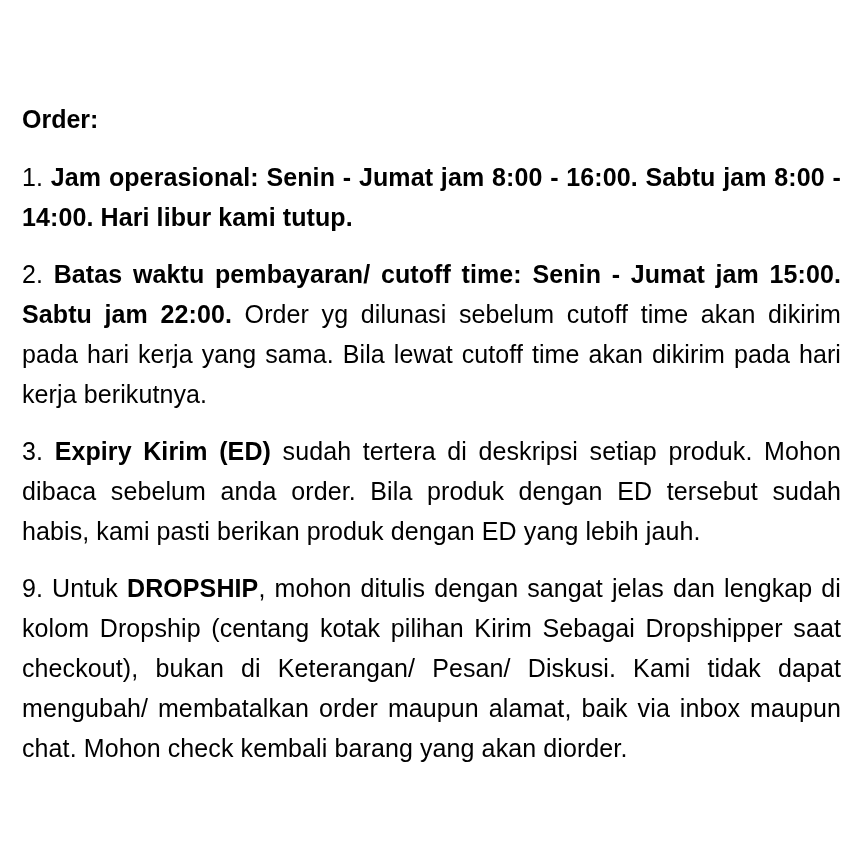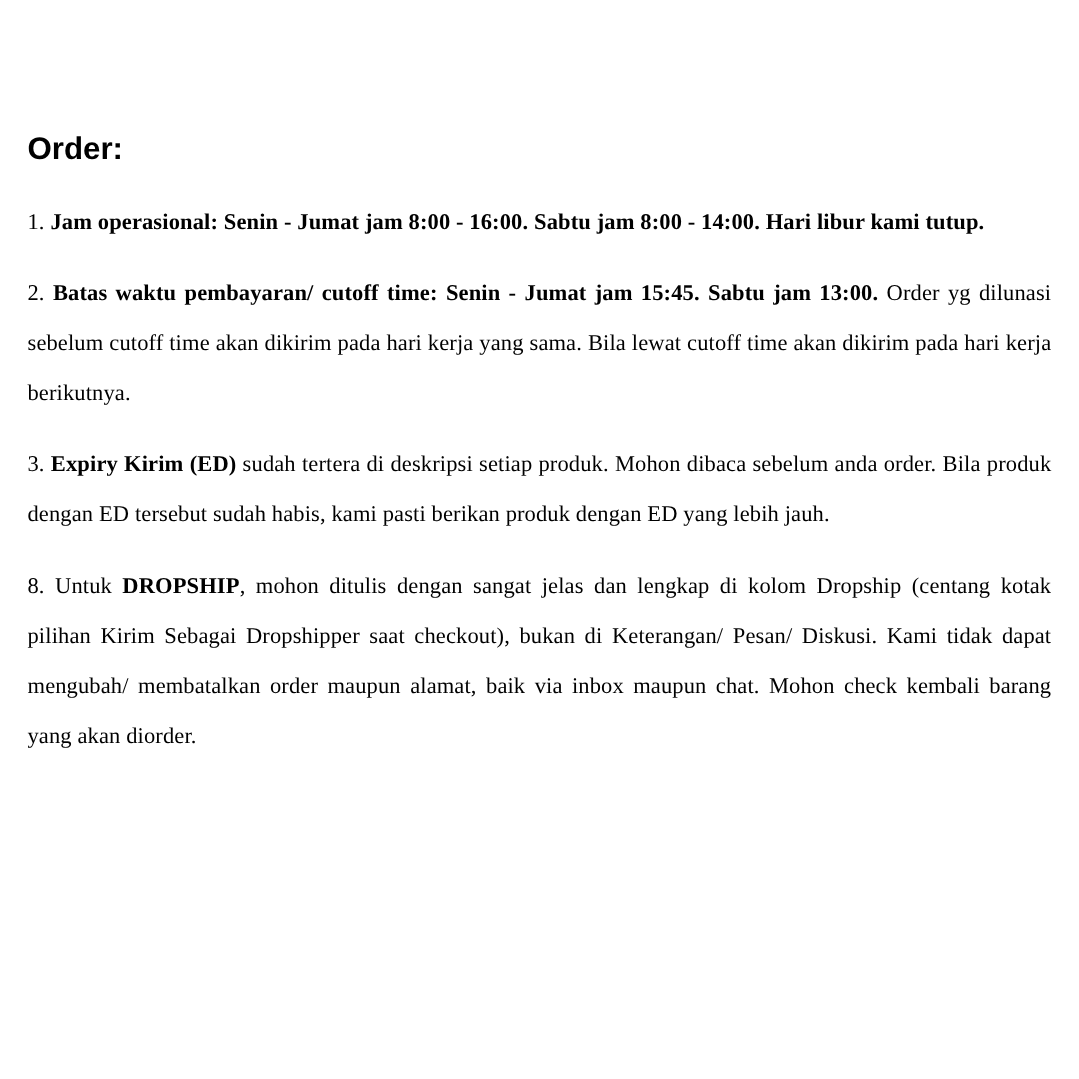--- a/index.html
+++ b/index.html
@@ -19,40 +19,39 @@
     font-family: "Liberation Sans", "DejaVu Sans", sans-serif;
   }
   .heading {
     font-size: 25px;
     line-height: 40px;
     font-weight: 700;
     margin: 0 0 18px 0;
     text-align: left;
   }
   .term {
-    font-size: 18px;
+    font-size: 25px;
     line-height: 40px;
     font-weight: 400;
     margin: 0 0 17px 0;
     text-align: justify;
     letter-spacing: 0.1px;
-    font-family: Liberation Serif, serif;
   }
   .term .b {
     font-weight: 700;
   }
 </style>
 </head>
 <body style="background: rgb(255, 255, 255);">
 
 <div class="page" style="background: rgb(255, 255, 255); color: rgb(0, 0, 0);">
 
   <h1 class="heading">Order:</h1>
 
   <p class="term"><span>1. </span><span class="b">Jam operasional: Senin - Jumat jam 8:00 - 16:00. Sabtu jam 8:00 - 14:00. Hari libur kami tutup.</span><span></span></p>
 
-  <p class="term"><span>2. </span><span class="b">Batas waktu pembayaran/ cutoff time: Senin - Jumat jam 15:45. Sabtu jam 13:00.</span><span> Order yg dilunasi sebelum cutoff time akan dikirim pada hari kerja yang sama. Bila lewat cutoff time akan dikirim pada hari kerja berikutnya.</span></p>
+  <p class="term"><span>2. </span><span class="b">Batas waktu pembayaran/ cutoff time: Senin - Jumat jam 15:00. Sabtu jam 22:00.</span><span> Order yg dilunasi sebelum cutoff time akan dikirim pada hari kerja yang sama. Bila lewat cutoff time akan dikirim pada hari kerja berikutnya.</span></p>
 
   <p class="term"><span>3. </span><span class="b">Expiry Kirim (ED)</span><span> sudah tertera di deskripsi setiap produk. Mohon dibaca sebelum anda order. Bila produk dengan ED tersebut sudah habis, kami pasti berikan produk dengan ED yang lebih jauh.</span></p>
 
-  <p class="term"><span>8. Untuk </span><span class="b">DROPSHIP</span><span>, mohon ditulis dengan sangat jelas dan lengkap di kolom Dropship (centang kotak pilihan Kirim Sebagai Dropshipper saat checkout), bukan di Keterangan/ Pesan/ Diskusi. Kami tidak dapat mengubah/ membatalkan order maupun alamat, baik via inbox maupun chat. Mohon check kembali barang yang akan diorder.</span></p>
+  <p class="term"><span>9. Untuk </span><span class="b">DROPSHIP</span><span>, mohon ditulis dengan sangat jelas dan lengkap di kolom Dropship (centang kotak pilihan Kirim Sebagai Dropshipper saat checkout), bukan di Keterangan/ Pesan/ Diskusi. Kami tidak dapat mengubah/ membatalkan order maupun alamat, baik via inbox maupun chat. Mohon check kembali barang yang akan diorder.</span></p>
 
 </div>
 
 </body></html>

